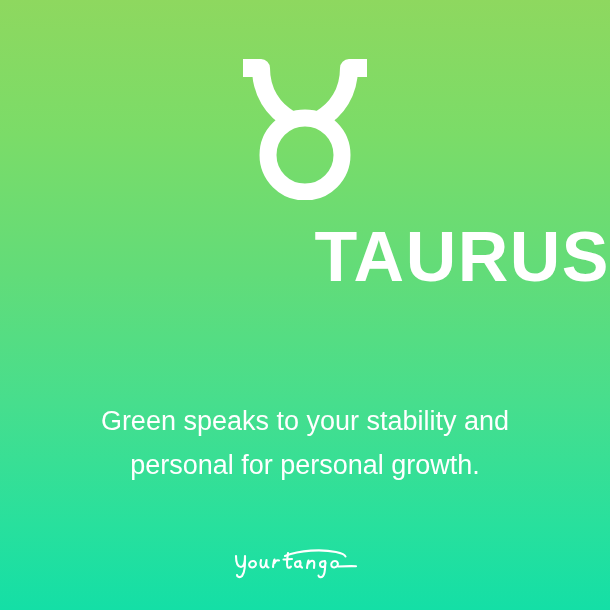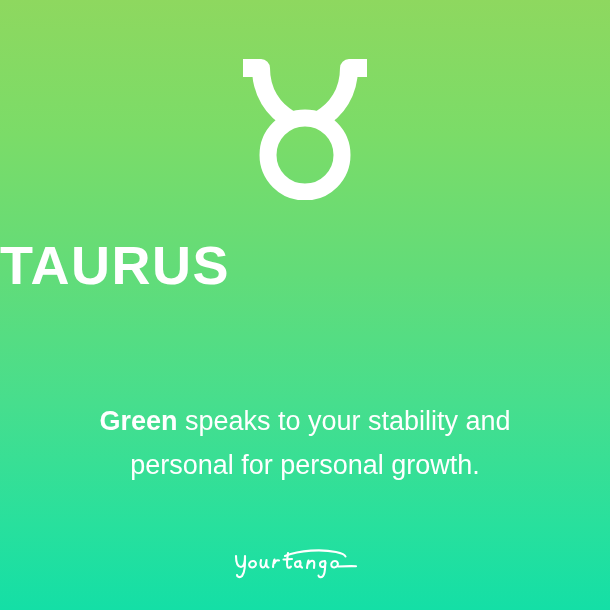--- a/index.html
+++ b/index.html
@@ -40,26 +40,26 @@
   }
   #glyph-wrap svg {
     display: block;
     width: 132px;
     height: 142px;
   }
 
   
   #sign-name {
     position: absolute;
-    top: 238px;
+    top: 222px;
     left: 0;
     width: 100%;
-    text-align: left;
+    text-align: right;
     color: #ffffff;
-    font-size: 54px;
+    font-size: 70px;
     font-weight: 700;
     letter-spacing: 1.5px;
     line-height: 1;
     white-space: nowrap;
   }
 
   
   #date-range {
     position: absolute;
     top: 313px;
@@ -82,21 +82,21 @@
     width: 100%;
     text-align: center;
     color: #ffffff;
     font-size: 27px;
     font-weight: 400;
     line-height: 1.62;
     padding: 0 50px;
     box-sizing: border-box;
   }
   #description .lead {
-    font-weight: 700;
+    font-weight: 400;
   }
 
   
   #brand {
     position: absolute;
     bottom: 30px;
     left: 50%;
     transform: translateX(-50%);
     width: 150px;
     height: 36px;

